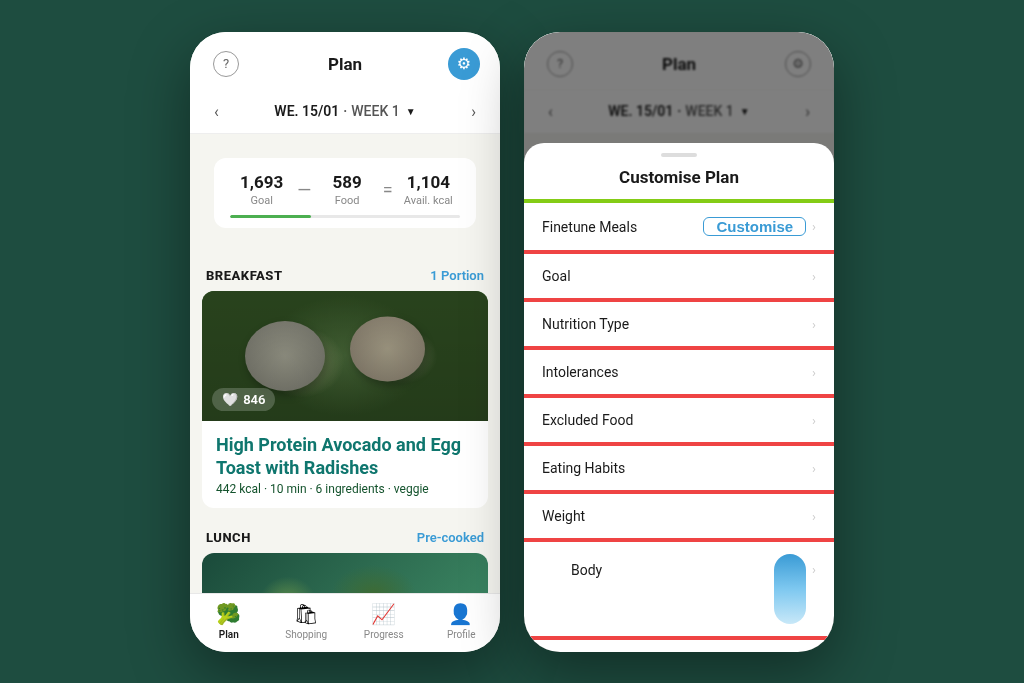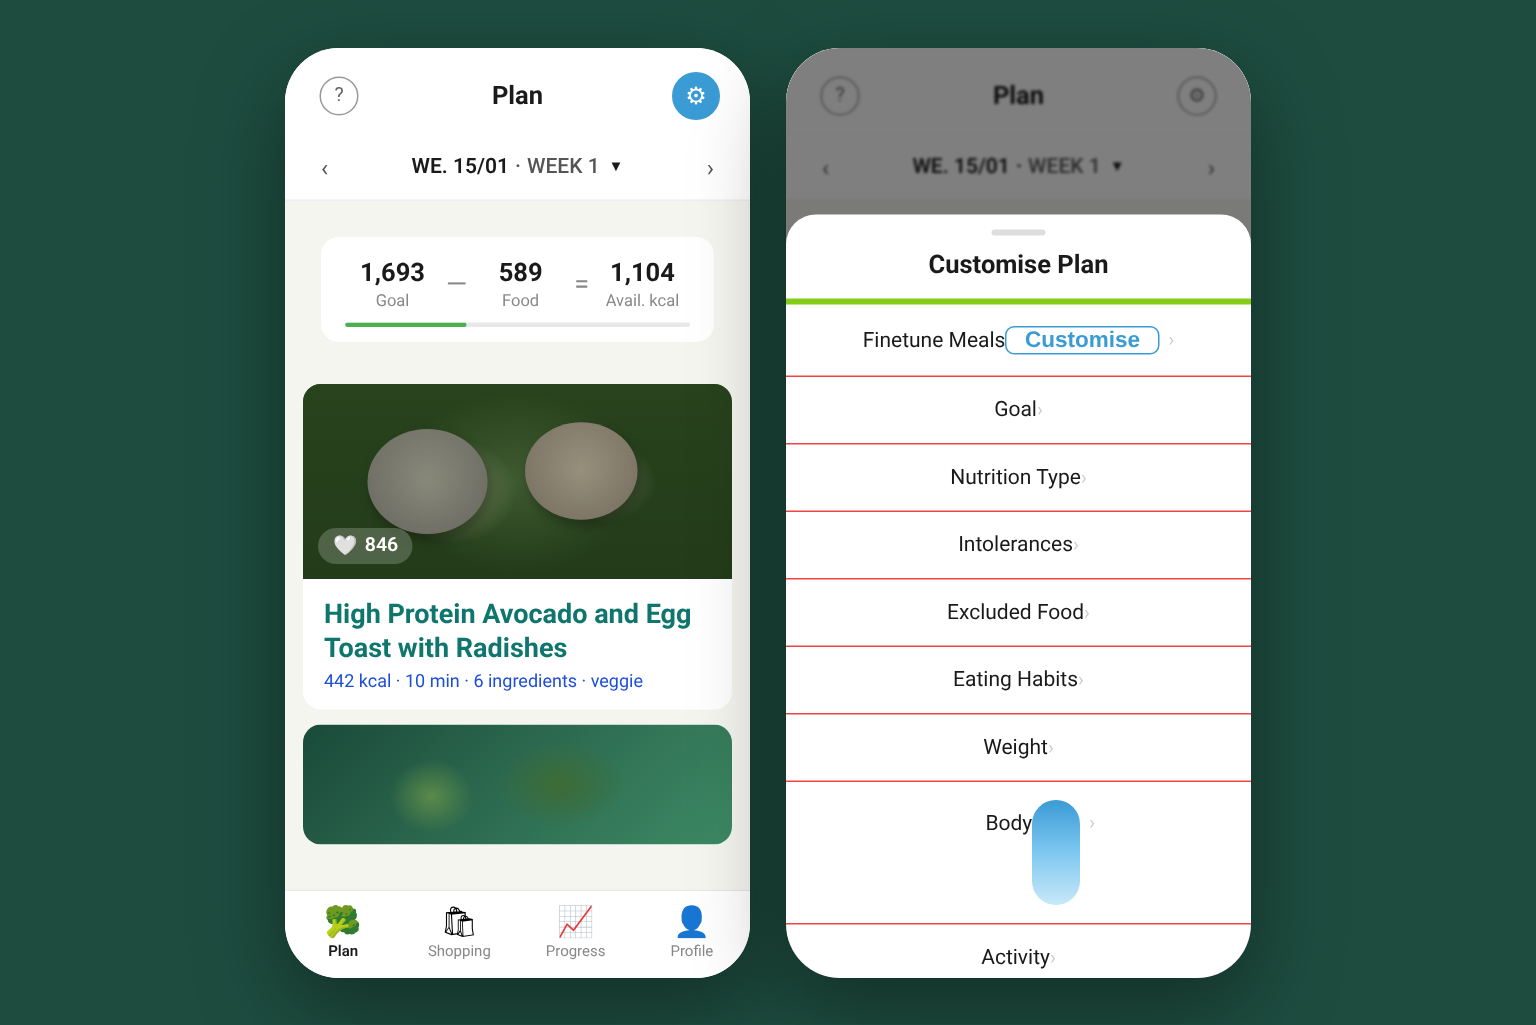--- a/index.html
+++ b/index.html
@@ -272,21 +272,21 @@
     .meal-name {
       font-size: 18px;
       font-weight: 700;
       color: #0f766e;
       margin-bottom: 3px;
       line-height: 1.3;
     }
 
     .meal-meta {
       font-size: 12px;
-      color: #1d4ed8;
+      color: #14532d;
     }
 
     .lunch-image {
       width: 100%;
       height: 80px;
       background: linear-gradient(135deg, #1a4a3a 0%, #2d6b50 50%, #3d8a65 100%);
       position: relative;
       overflow: hidden;
     }
 
@@ -376,23 +376,23 @@
     }
 
     .modal-list {
       overflow-y: auto;
       height: calc(100% - 60px);
     }
 
     .modal-item {
       display: flex;
       align-items: center;
-      justify-content: center;
+      justify-content: space-between;
       padding: 14px 18px;
-      border-bottom: 1px solid #ef4444;
+      border-bottom: 4px solid #ef4444;
       cursor: pointer;
     }
 
     .modal-item-label {
       font-size: 14px;
       color: #1a1a1a;
     }
 
     .modal-item-right {
       display: flex;
@@ -471,40 +471,48 @@
         <div class="stat-label">Avail. kcal</div>
       </div>
     </div>
     <div class="progress-bar">
       <div class="progress-fill" style="width: 35%;"></div>
     </div>
   </div>
 
   <div class="scroll-content">
 
+    <div class="section-header">
+      <span class="section-title">BREAKFAST</span>
+      <span class="section-tag">1 Portion</span>
+    </div>
 
     <div class="meal-card">
       <div class="meal-image">
         <div class="meal-image-content">
           <div class="food-visual"></div>
           <div class="plate-1"></div>
           <div class="plate-2"></div>
           <div class="food-overlay"></div>
         </div>
         <div class="like-badge">
           <span class="heart-icon">🤍</span>
           <span>846</span>
         </div>
       </div>
       <div class="meal-info">
         <div class="meal-name">High Protein Avocado and Egg Toast with Radishes</div>
         <div class="meal-meta">442 kcal · 10 min · 6 ingredients · veggie</div>
       </div>
     </div>
 
+    <div class="section-header">
+      <span class="section-title">LUNCH</span>
+      <span class="section-tag">Pre-cooked</span>
+    </div>
 
     <div class="meal-card">
       <div class="lunch-image">
         <div class="lunch-visual"></div>
       </div>
     </div>
   </div>
 
   <div class="bottom-nav">
     <div class="nav-item">

